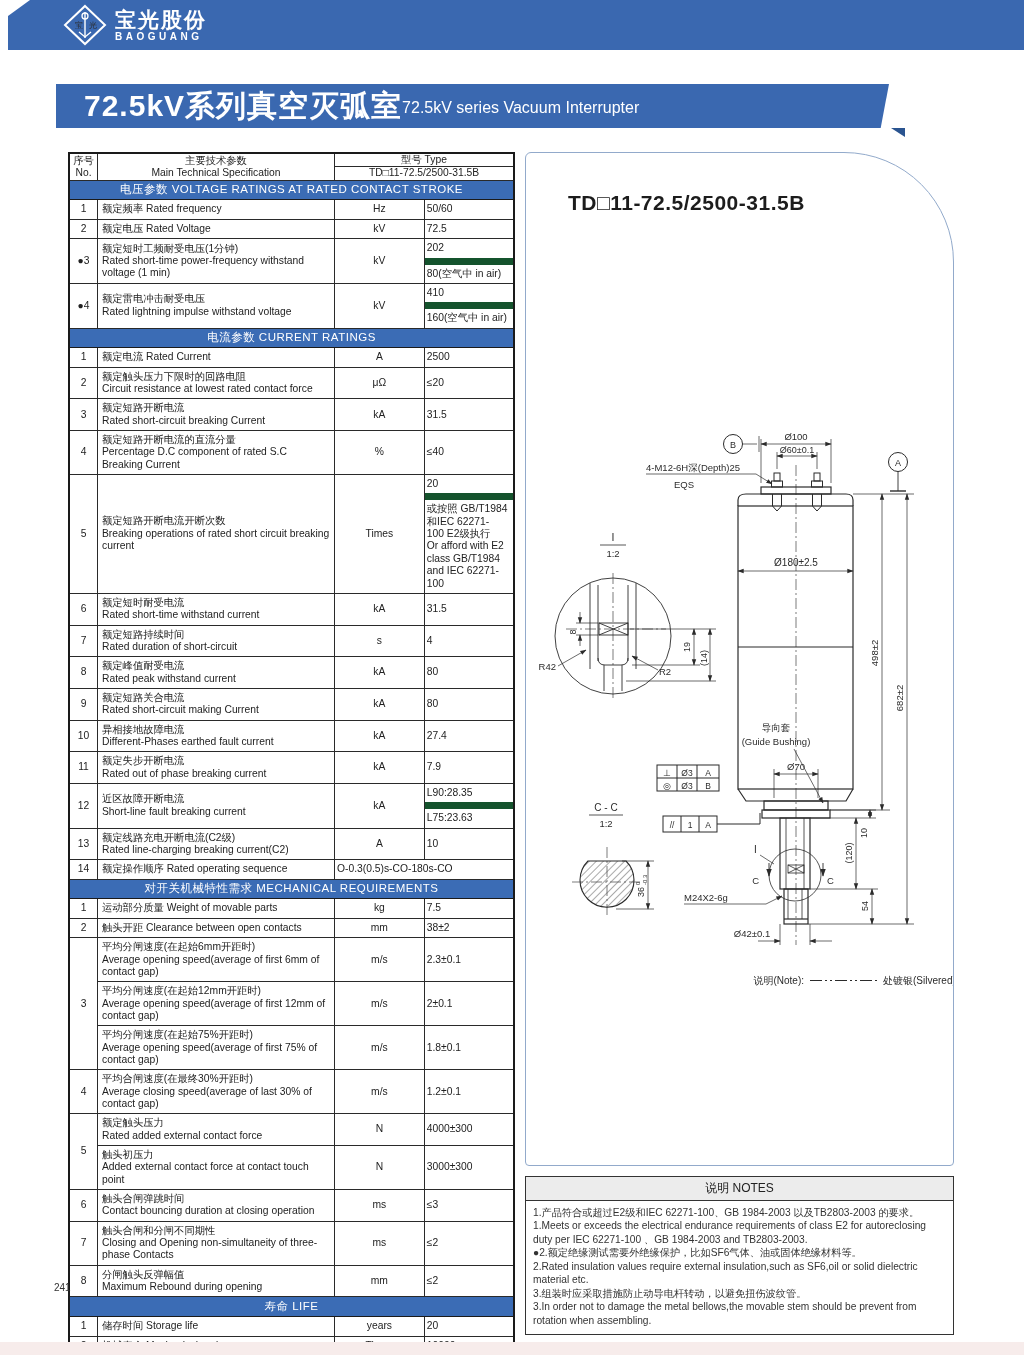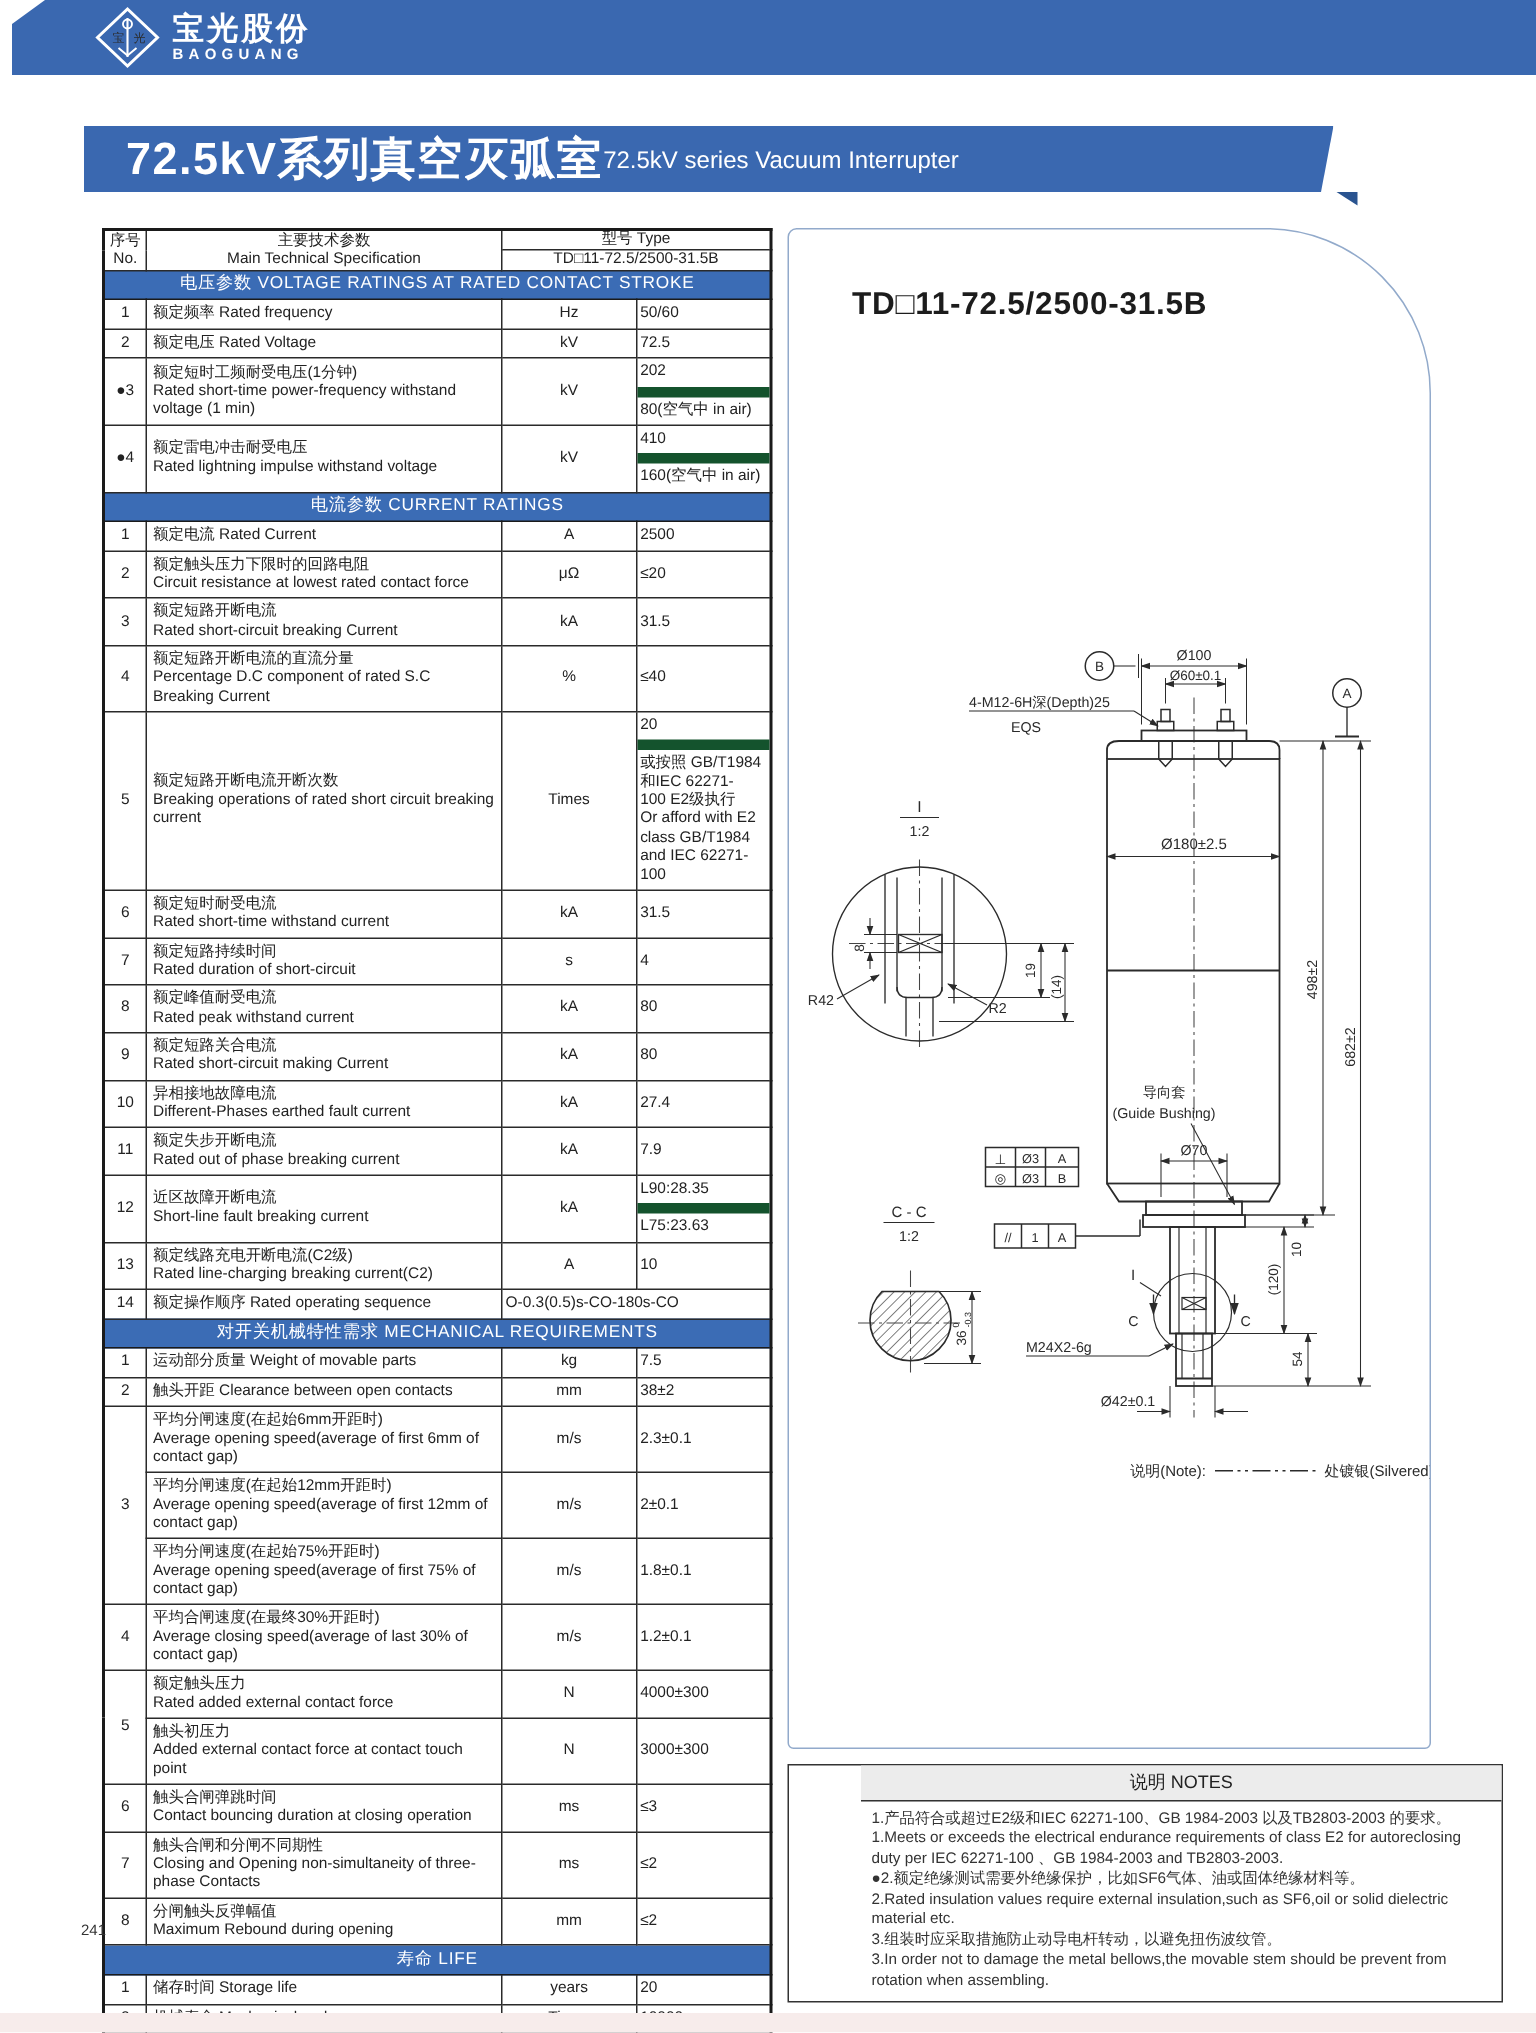--- a/index.html
+++ b/index.html
@@ -40,21 +40,21 @@
   .vparts .part + .part{border-top:7px solid #14532d;}
   thead td{text-align:center;}
   .hd2{font-size:10.5px;padding:2px 0;}
   
   .panel{position:absolute;left:525px;top:152px;width:427px;height:1012px;
     border:1px solid #92aacb;border-radius:6px 110px 4px 4px;background:#fff;}
   .panel-title{position:absolute;left:42px;top:38px;font-size:21px;font-weight:bold;color:#1c1c1c;letter-spacing:.5px;}
   .panel svg{position:absolute;left:0;top:0;}
   svg text{font-family:"Liberation Sans","DejaVu Sans",sans-serif;fill:#2b2b2b;}
   
-  .notes{position:absolute;left:525px;top:1176px;width:427px;border:1.5px solid #333;background:#fff;padding-left:48px;}
+  .notes{position:absolute;left:525px;top:1176px;width:427px;border:1.5px solid #333;background:#fff;}
   .notes-title{background:#ececec;border-bottom:1.5px solid #333;text-align:center;
     font-size:12px;padding:3px 0;color:#222;}
   .notes-body{padding:5px 7px 7px 7px;font-size:10.2px;line-height:1.32;color:#333;}
   
   .page-num{position:absolute;left:54px;top:1282px;font-size:10px;color:#333;}
   .footer-strip{position:absolute;left:0;bottom:0;width:100%;height:13px;background:#f7eceb;}
 </style>
 </head>
 <body>
 

